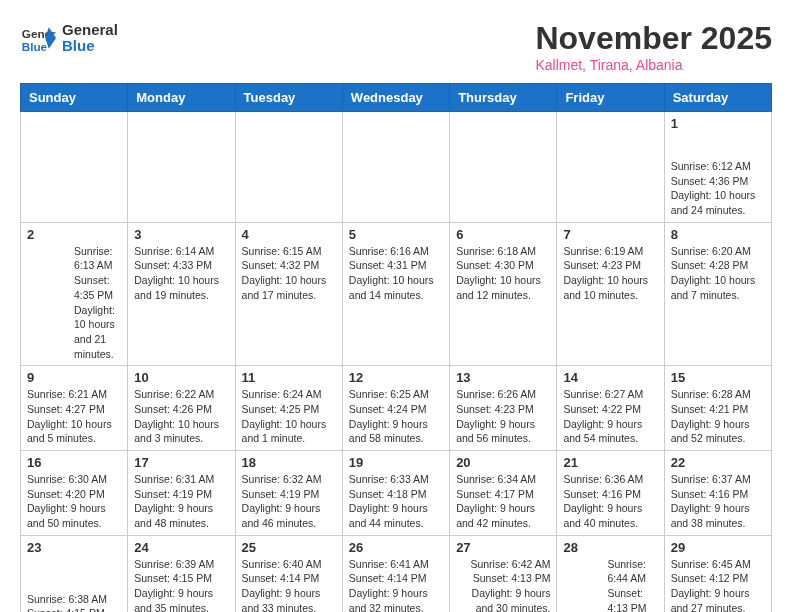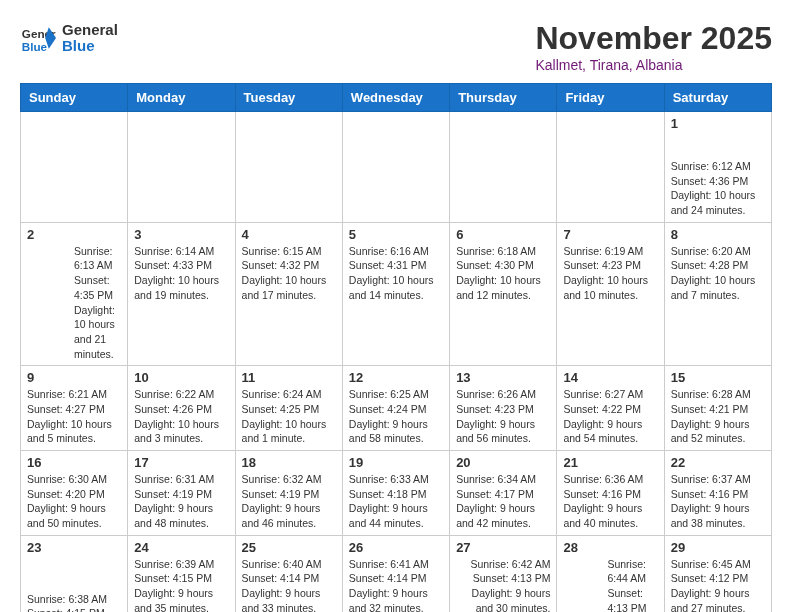--- a/index.html
+++ b/index.html
@@ -28,21 +28,21 @@
     .title-section {
       text-align: left;
     }
     .month-title {
       font-size: 32px;
       font-weight: bold;
       color: #333;
     }
     .subtitle {
       font-size: 14px;
-      color: #701a75;
+      color: #ec4899;
     }
     .calendar {
       width: 100%;
       border-collapse: collapse;
       border: 1px solid #ccc;
     }
     .calendar th {
       background-color: #1a73c8;
       color: #fff;
       text-align: left;

